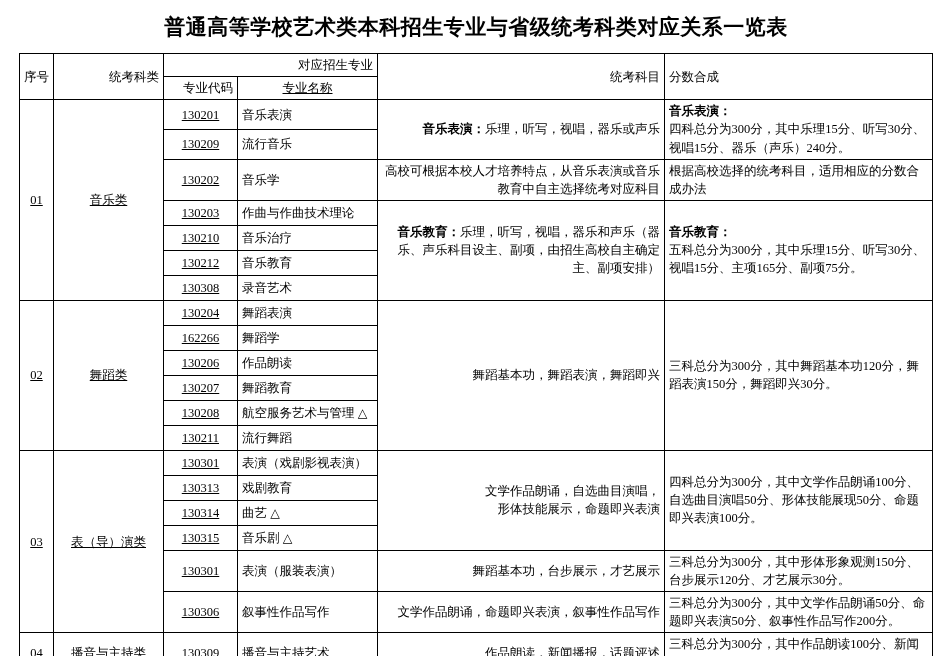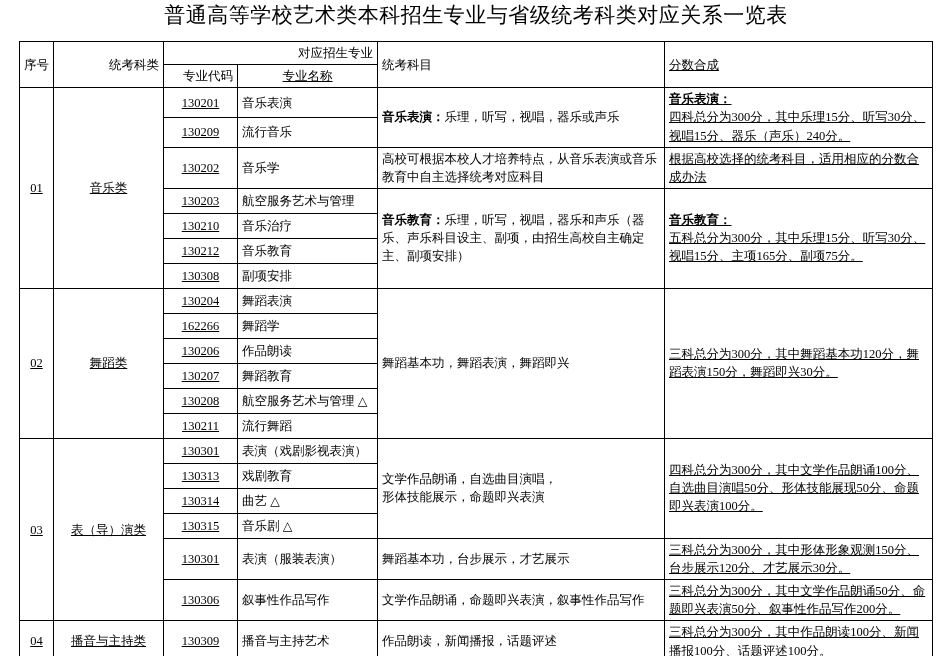--- a/index.html
+++ b/index.html
@@ -16,24 +16,24 @@
   }
   .page {
     width: 952px;
     height: 656px;
     position: relative;
     box-sizing: border-box;
   }
   .doc-title {
     text-align: center;
     font-family: "Liberation Serif", "DejaVu Serif", serif;
-    font-weight: normal;
+    font-weight: bold;
     font-size: 21px;
     letter-spacing: 0.5px;
-    padding-top: 1px;
+    padding-top: 13px;
     padding-bottom: 12px;
   }
   table.main {
     border-collapse: collapse;
     table-layout: fixed;
     margin: 0 auto;
     width: 913px;
     border: 1px solid #000;
   }
   table.main td, table.main th {
@@ -47,22 +47,22 @@
   .hdr {
     text-align: right;
     font-size: 13.5px;
     font-weight: normal;
     padding: 4px 2px;
   }
   .c-seq { width: 34px; text-align: left; }
   .c-cat { width: 110px; text-align: right; }
   .c-code { width: 74px; }
   .c-name { width: 140px; text-align: left; padding-left: 10px; }
-  .c-subj { width: 285px; text-align: left; padding-left: 6px; padding-right: 6px; }
-  .c-score { width: 268px; text-align: left; padding-left: 6px; padding-right: 6px; text-decoration: underline; }
+  .c-subj { width: 285px; text-align: right; padding-left: 6px; padding-right: 6px; }
+  .c-score { width: 268px; text-align: left; padding-left: 6px; padding-right: 6px; }
 
   .cell-center { text-align: center; text-decoration: underline; }
   .subj-cell { vertical-align: middle; }
   .score-cell { vertical-align: top; padding-top: 5px; }
   .score-cell.mid { vertical-align: middle; }
   b.lbl { font-weight: bold; }
   .row-h { height: 25px; }
 </style>
 </head>
 <body>
@@ -112,38 +112,38 @@
         <tr class="row-h">
           <td class="c-code cell-center">130202</td>
           <td class="c-name">音乐学</td>
           <td class="c-subj subj-cell" rowspan="1"><span>高校可根据本校人才培养特点，从音乐表演或音乐教育中自主选择统考对应科目</span></td>
           <td class="c-score score-cell mid" rowspan="1">
             <div>根据高校选择的统考科目，适用相应的分数合成办法</div>
           </td>
         </tr>
         <tr class="row-h">
           <td class="c-code cell-center">130203</td>
-          <td class="c-name">航空服务艺术与管理</td>
+          <td class="c-name">作曲与作曲技术理论</td>
           <td class="c-subj subj-cell" rowspan="4"><b class="lbl">音乐教育：</b><span>乐理，听写，视唱，器乐和声乐（器乐、声乐科目设主、副项，由招生高校自主确定主、副项安排）</span></td>
           <td class="c-score score-cell" rowspan="4">
             <div class="lbl" style="font-weight: bold;">音乐教育：</div>
             <div>五科总分为300分，其中乐理15分、听写30分、视唱15分、主项165分、副项75分。</div>
           </td>
         </tr>
         <tr class="row-h">
           <td class="c-code cell-center">130210</td>
           <td class="c-name">音乐治疗</td>
         </tr>
         <tr class="row-h">
           <td class="c-code cell-center">130212</td>
           <td class="c-name">音乐教育</td>
         </tr>
         <tr class="row-h">
           <td class="c-code cell-center">130308</td>
-          <td class="c-name">副项安排</td>
+          <td class="c-name">录音艺术</td>
         </tr>
         <tr class="row-h">
           <td class="c-seq cell-center" rowspan="6">02</td>
           <td class="c-cat cell-center" rowspan="6">舞蹈类</td>
           <td class="c-code cell-center">130204</td>
           <td class="c-name">舞蹈表演</td>
           <td class="c-subj subj-cell" rowspan="6"><span>舞蹈基本功，舞蹈表演，舞蹈即兴</span></td>
           <td class="c-score score-cell mid" rowspan="6">
             <div>三科总分为300分，其中舞蹈基本功120分，舞蹈表演150分，舞蹈即兴30分。</div>
           </td>

